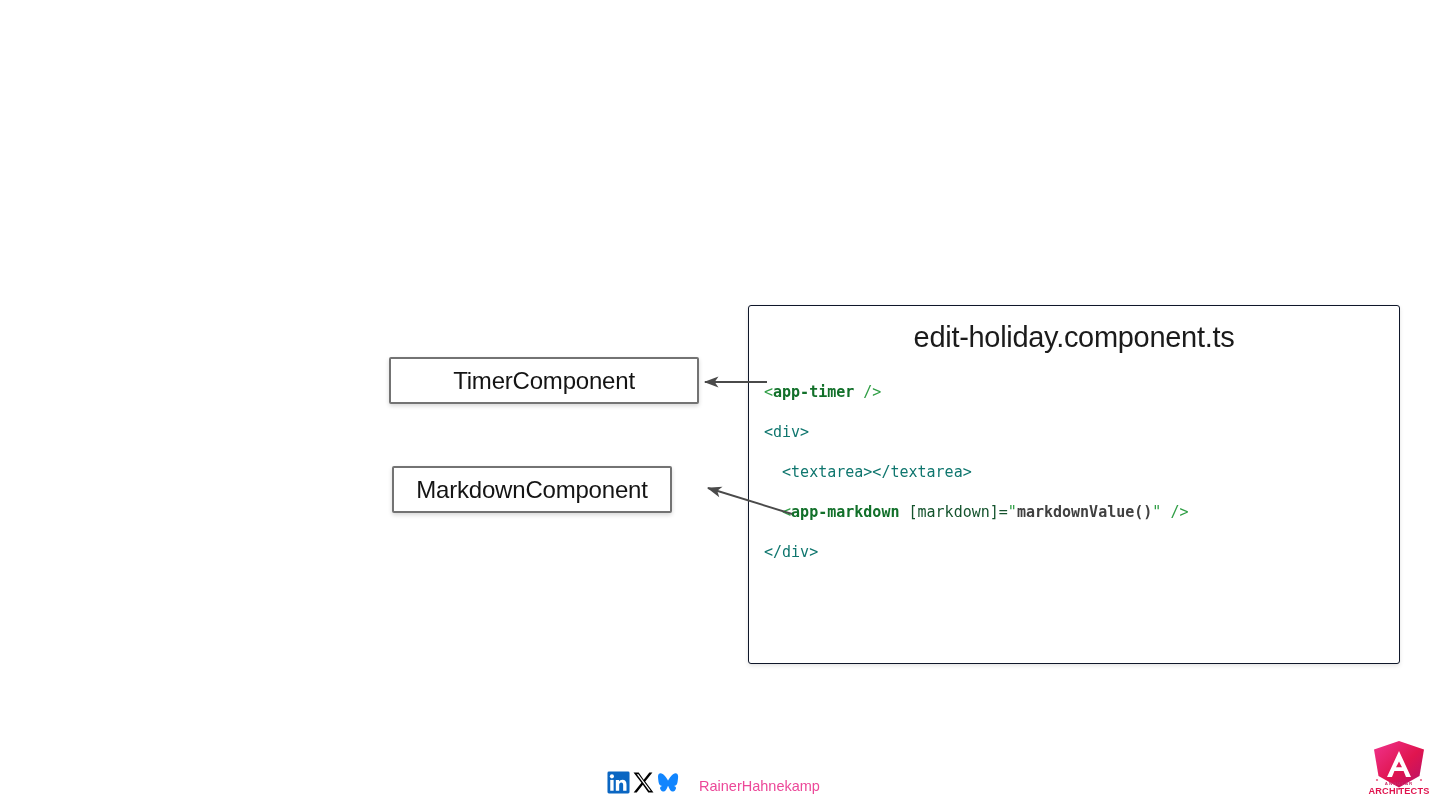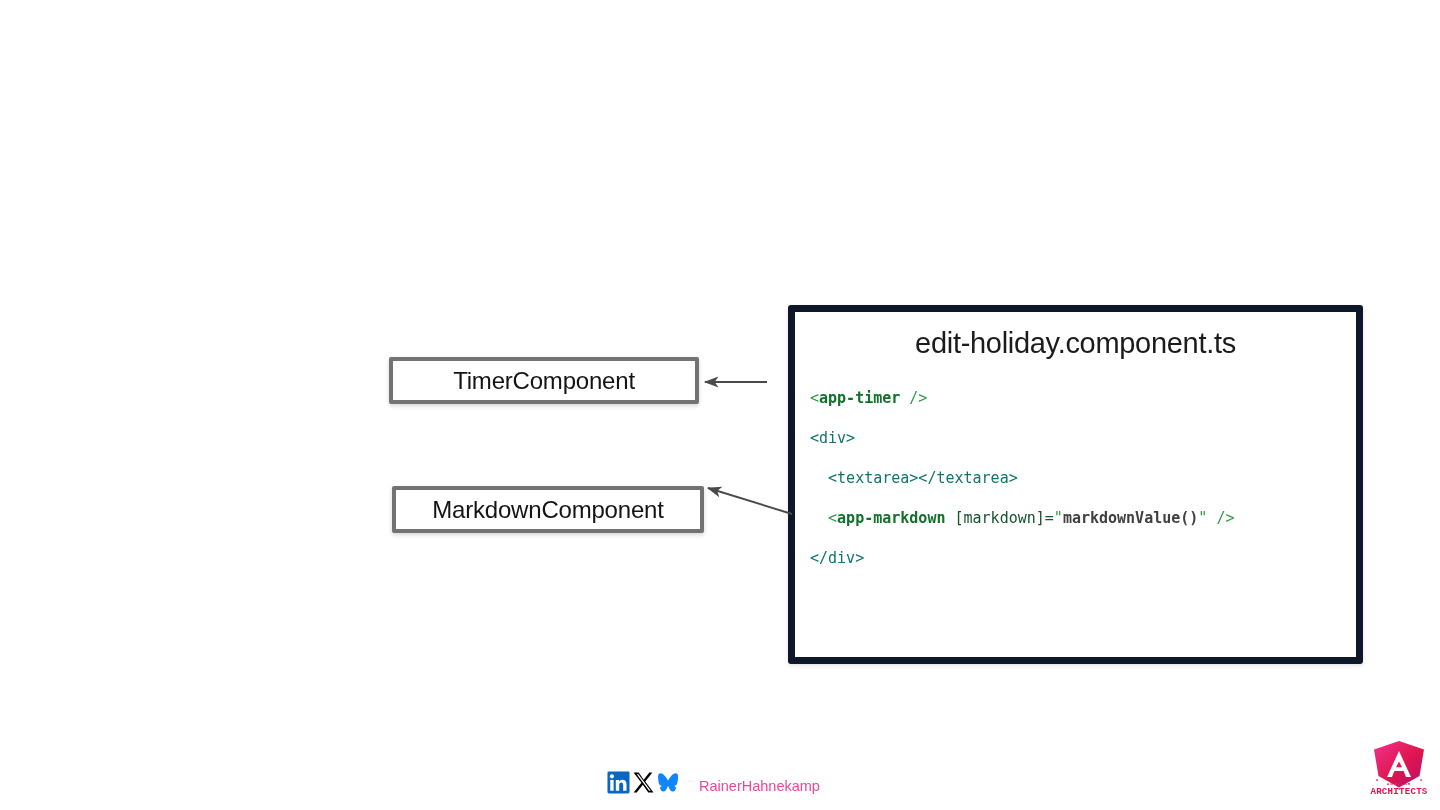--- a/index.html
+++ b/index.html
@@ -16,26 +16,26 @@
     position: relative;
     width: 1440px;
     height: 810px;
     background: #ffffff;
     overflow: hidden;
   }
 
   
   .code-panel {
     position: absolute;
-    left: 788px;
+    left: 748px;
     top: 305px;
-    width: 575px;
+    width: 652px;
     height: 359px;
     background: #ffffff;
-    border: 7px solid #0f172a;
+    border: 1px solid #0f172a;
     border-radius: 3px;
     box-sizing: border-box;
     box-shadow: 0 2px 4px rgba(0,0,0,0.10), 0 0 0 0.5px rgba(0,0,0,0.02);
   }
   .code-title {
     position: absolute;
     left: 0;
     top: 15px;
     width: 100%;
     text-align: center;
@@ -63,21 +63,21 @@
   .tok-punct      { color: #2f9e45; font-weight: 400; }
   .tok-plain      { color: #0f766e; font-weight: 400; }
   .tok-attr       { color: #14532d; font-weight: 400; }
   .tok-str        { color: #2f9e45; font-weight: 400; }
   .tok-expr       { color: #404040; font-weight: 700; }
 
   
   .label-box {
     position: absolute;
     background: #ffffff;
-    border: 4px solid #737373;
+    border: 2px solid #737373;
     border-radius: 2px;
     box-sizing: border-box;
     box-shadow: 0 2px 4px rgba(0,0,0,0.16);
     display: flex;
     align-items: center;
     justify-content: center;
     font-family: "Liberation Sans", sans-serif;
     font-size: 24px;
     font-weight: 400;
     color: #141414;
@@ -85,23 +85,22 @@
   }
   #box-timer {
     left: 389px;
     top: 357px;
     width: 310px;
     height: 47px;
   }
   #box-markdown {
     left: 392px;
     top: 466px;
-    width: 312px;
+    width: 280px;
     height: 47px;
-    margin-top: 20px;
   }
 
   
   .connector-layer {
     position: absolute;
     left: 0;
     top: 0;
     width: 1440px;
     height: 810px;
     pointer-events: none;
@@ -138,21 +137,21 @@
     top: 739px;
     width: 62px;
     height: 64px;
   }
   .brand-text {
     position: absolute;
     left: 1368px;
     top: 782px;
     width: 62px;
     text-align: center;
-    font-family: Liberation Mono, monospace;
+    font-family: Liberation Sans, sans-serif;
     font-weight: 700;
     color: #e01a5b;
     line-height: 1.05;
   }
   .brand-text .bt-top {
     display: block;
     font-size: 4.4px;
     letter-spacing: 0.9px;
     color: #c9336b;
   }

